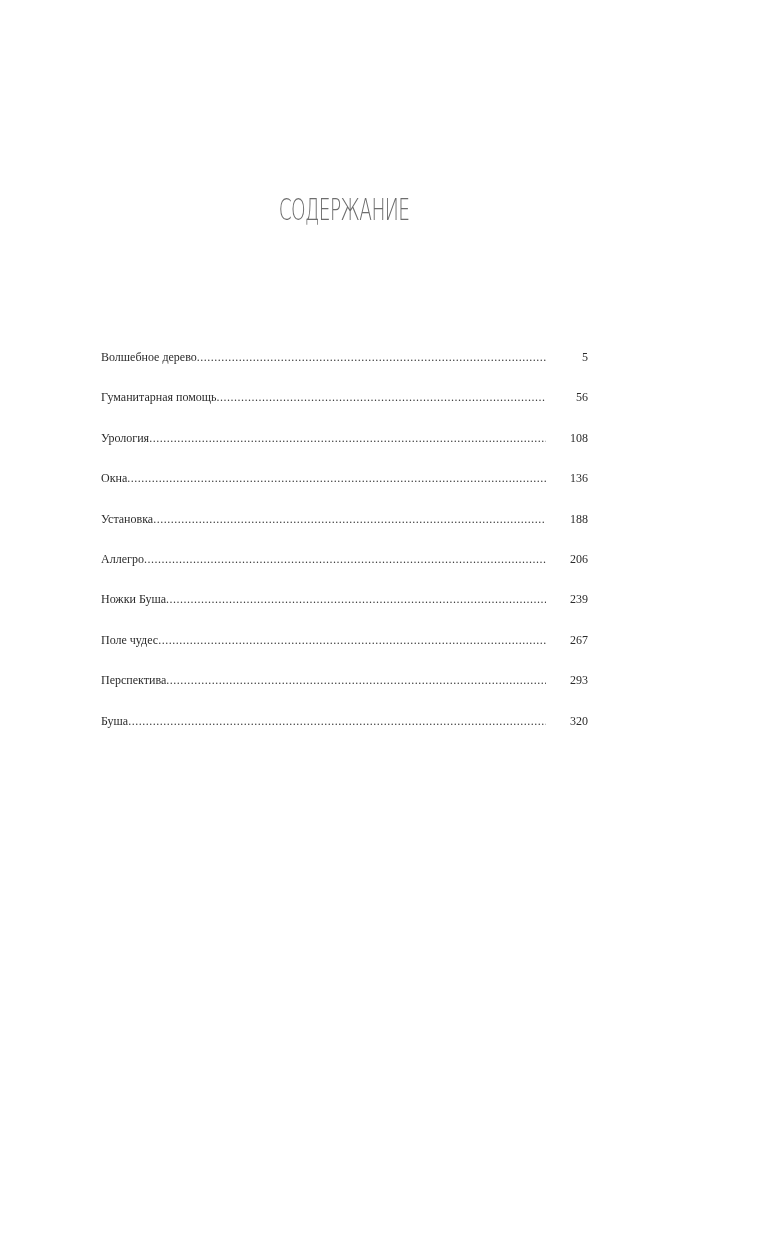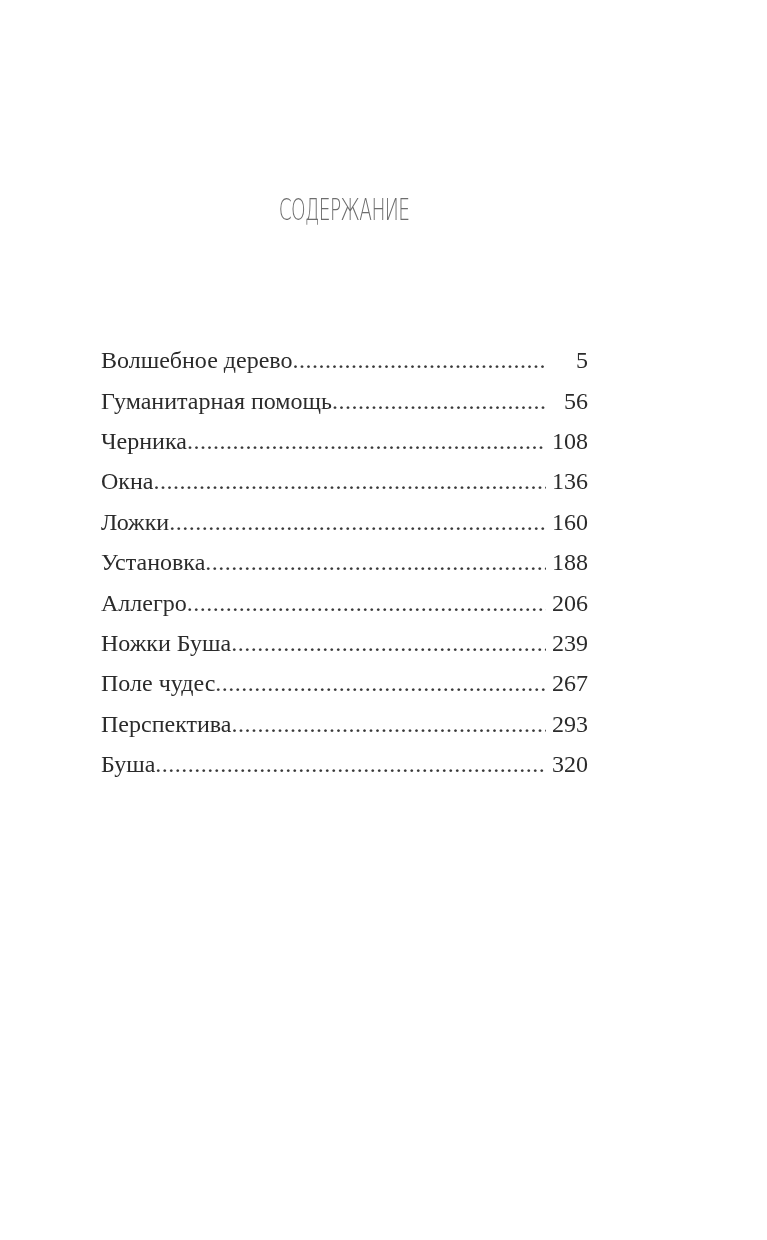--- a/index.html
+++ b/index.html
@@ -30,23 +30,23 @@
       transform-origin: 344px 0;
     }
     .toc {
       position: absolute;
       left: 101px;
       top: 340px;
       width: 487px;
     }
     .toc-row {
       display: flex;
-      align-items: center;
+      align-items: flex-start;
       height: 40.4px;
-      font-size: 24px;
+      font-size: 12px;
       line-height: 34px;
       white-space: nowrap;
       overflow: hidden;
     }
     .toc-title {
       flex: 0 0 auto;
     }
     .toc-dots {
       flex: 1 1 auto;
       overflow: hidden;
@@ -75,33 +75,28 @@
       <span class="toc-title">Волшебное дерево</span>
       <span class="toc-dots"></span>
       <span class="toc-page">5</span>
     </div>
     <div class="toc-row">
       <span class="toc-title">Гуманитарная помощь </span>
       <span class="toc-dots"></span>
       <span class="toc-page">56</span>
     </div>
     <div class="toc-row">
-      <span class="toc-title">Черника</span>
+      <span class="toc-title">Урология</span>
       <span class="toc-dots"></span>
       <span class="toc-page">108</span>
     </div>
     <div class="toc-row">
       <span class="toc-title">Окна </span>
       <span class="toc-dots"></span>
       <span class="toc-page">136</span>
-    </div>
-    <div class="toc-row">
-      <span class="toc-title">Ложки</span>
-      <span class="toc-dots"></span>
-      <span class="toc-page">160</span>
     </div>
     <div class="toc-row">
       <span class="toc-title">Установка </span>
       <span class="toc-dots"></span>
       <span class="toc-page">188</span>
     </div>
     <div class="toc-row">
       <span class="toc-title">Аллегро </span>
       <span class="toc-dots"></span>
       <span class="toc-page">206</span>

